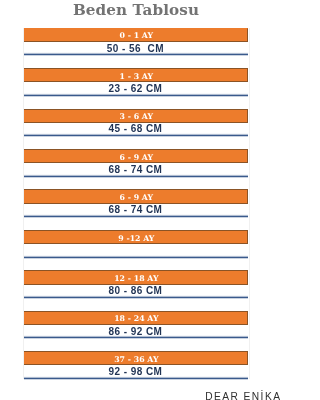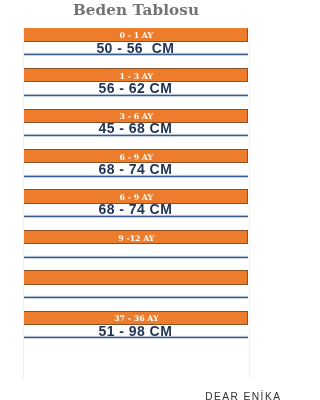--- a/index.html
+++ b/index.html
@@ -69,21 +69,21 @@
   }
   .cm-label {
     position: absolute;
     left: 0;
     top: 14.8px;
     width: 100%;
     margin-left: -0.7px;
     text-align: center;
     color: #1F3253;
     font-weight: bold;
-    font-size: 14px;
+    font-size: 10px;
     line-height: 11px;
     letter-spacing: 0.45px;
     text-indent: 0.55px;
     white-space: pre;
   }
   .blue-rule {
     position: absolute;
     left: 0;
     top: 24.7px;
     width: 100%;
@@ -128,21 +128,21 @@
 <div id="size-table">
     <div class="size-row">
       <div class="age-bar"></div>
       <div class="age-label">0 - 1 AY</div>
       <div class="cm-label">50 - 56  CM</div>
       <div class="blue-rule"></div>
     </div>
     <div class="size-row">
       <div class="age-bar"></div>
       <div class="age-label">1 - 3 AY</div>
-      <div class="cm-label">56 - 62 CM</div>
+      <div class="cm-label">23 - 62 CM</div>
       <div class="blue-rule"></div>
     </div>
     <div class="size-row">
       <div class="age-bar"></div>
       <div class="age-label">3 - 6 AY</div>
       <div class="cm-label">45 - 68 CM</div>
       <div class="blue-rule"></div>
     </div>
     <div class="size-row">
       <div class="age-bar"></div>
@@ -156,23 +156,31 @@
       <div class="cm-label">68 - 74 CM</div>
       <div class="blue-rule"></div>
     </div>
     <div class="size-row">
       <div class="age-bar"></div>
       <div class="age-label">9 -12 AY</div>
       <div class="blue-rule"></div>
     </div>
     <div class="size-row">
       <div class="age-bar"></div>
+      <div class="age-label">12 - 18 AY</div>
+      <div class="cm-label">80 - 86 CM</div>
+      <div class="blue-rule"></div>
+    </div>
+    <div class="size-row">
+      <div class="age-bar"></div>
+      <div class="age-label">18 - 24 AY</div>
+      <div class="cm-label">86 - 92 CM</div>
       <div class="blue-rule"></div>
     </div>
     <div class="size-row">
       <div class="age-bar"></div>
       <div class="age-label">37 - 36 AY</div>
-      <div class="cm-label">51 - 98 CM</div>
+      <div class="cm-label">92 - 98 CM</div>
       <div class="blue-rule"></div>
     </div>
   </div>
 
 <div id="brand">DEAR ENİKA</div>
 
 </body></html>

